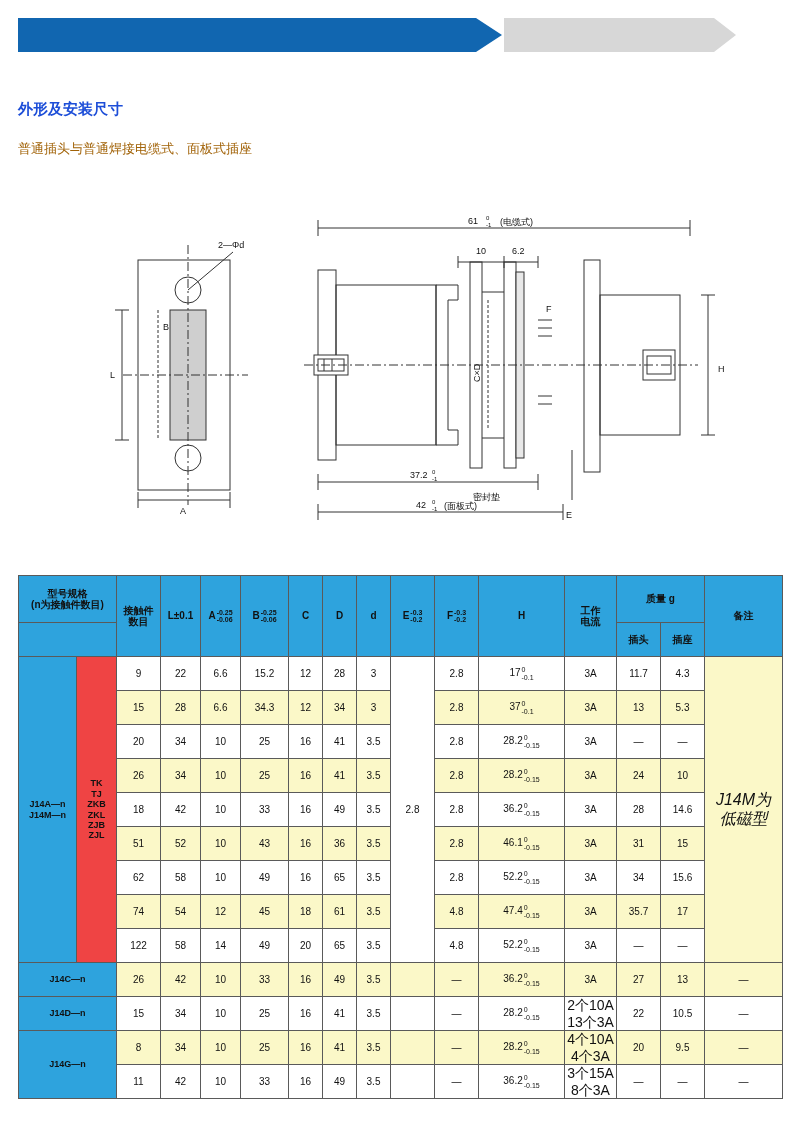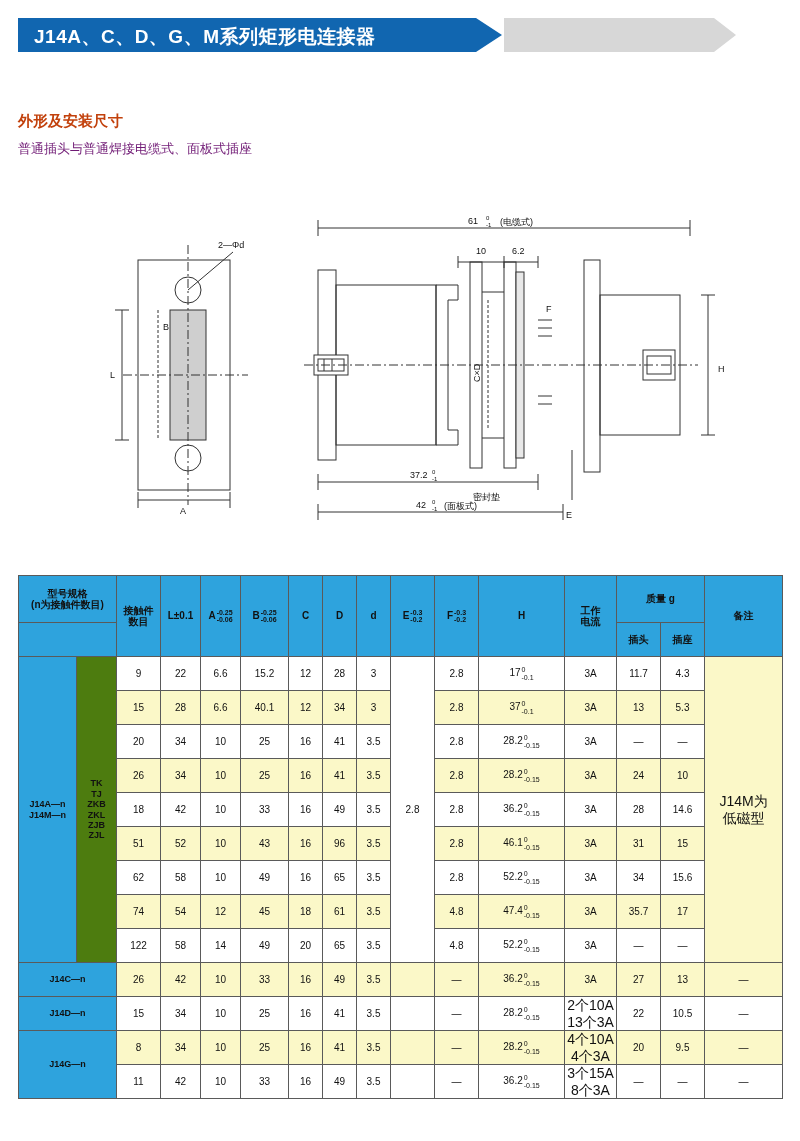--- a/index.html
+++ b/index.html
@@ -68,31 +68,31 @@
     font-size: 19px;
     font-weight: bold;
     letter-spacing: 0.5px;
     white-space: nowrap;
   }
 
   
   .sec-title {
     position: absolute;
     left: 18px;
-    top: 112px;
-    color: #c2410c;
+    top: 100px;
+    color: #1d4ed8;
     font-size: 15px;
     font-weight: bold;
     font-family: Liberation Serif, serif;
   }
   .sec-sub {
     position: absolute;
     left: 18px;
     top: 140px;
-    color: #701a75;
+    color: #a16207;
     font-size: 13px;
   }
 
   
   .drawing {
     position: absolute;
     left: 18px;
     top: 200px;
     width: 764px;
     height: 350px;
@@ -130,32 +130,33 @@
   }
   thead th.tall { height: 46px; }
   .firstcol {
     background: #2ea3dd;
     font-size: 9px;
     font-weight: bold;
     color: #0b2b44;
     margin-top: 48px;
   }
   .secondcol {
-    background: #4d7c0f;
+    background: #ef4444;
     font-size: 9px;
     font-weight: bold;
     color: #0b2b44;
     line-height: 1.35;
   }
   .yellow { background: #fbf8c8; }
   .white { background: #ffffff; }
   .remark {
     background: #fbf8c8;
-    font-size: 14px;
+    font-size: 16px;
     line-height: 1.4;
+    font-style: italic;
   }
   .frac {
     display: inline-block;
     vertical-align: middle;
     font-size: 7px;
     line-height: 1.05;
     text-align: left;
     margin-left: 1px;
   }
   .frac span { display: block; }
@@ -171,21 +172,20 @@
   .two-line { font-size: 14px; line-height: 1.25; }
 </style>
 </head>
 <body>
 
 <div class="banner">
   <div class="banner-blue"></div>
   <div class="banner-arrow"></div>
   <div class="banner-grey1"></div>
   <div class="banner-grey-arrow"></div>
-  <div class="banner-title">J14A、C、D、G、M系列矩形电连接器</div>
 </div>
 
 <div class="sec-title">外形及安装尺寸</div>
 <div class="sec-sub">普通插头与普通焊接电缆式、面板式插座</div>
 
 <div class="drawing">
 <svg width="764" height="350" viewBox="0 0 764 350" xmlns="http://www.w3.org/2000/svg">
   <g stroke="#333" fill="none" stroke-width="1">
 
     <rect x="120" y="60" width="92" height="230"></rect>
@@ -389,21 +389,21 @@
       <td class="remark" rowspan="9">
         <div>J14M为</div>
         <div>低磁型</div>
       </td>
     </tr>
 
     <tr>
       <td class="yellow">15</td>
       <td class="yellow">28</td>
       <td class="yellow">6.6</td>
-      <td class="yellow">40.1</td>
+      <td class="yellow">34.3</td>
       <td class="yellow">12</td>
       <td class="yellow">34</td>
       <td class="yellow">3</td>
       <td class="yellow">2.8</td>
       <td class="yellow"><span>37</span><span class="frac"><span>0</span><span>-0.1</span></span></td>
       <td class="yellow">3A</td>
       <td class="yellow">13</td>
       <td class="yellow">5.3</td>
     </tr>
 
@@ -451,21 +451,21 @@
       <td class="white">28</td>
       <td class="white">14.6</td>
     </tr>
 
     <tr>
       <td class="yellow">51</td>
       <td class="yellow">52</td>
       <td class="yellow">10</td>
       <td class="yellow">43</td>
       <td class="yellow">16</td>
-      <td class="yellow">96</td>
+      <td class="yellow">36</td>
       <td class="yellow">3.5</td>
       <td class="yellow">2.8</td>
       <td class="yellow"><span>46.1</span><span class="frac"><span>0</span><span>-0.15</span></span></td>
       <td class="yellow">3A</td>
       <td class="yellow">31</td>
       <td class="yellow">15</td>
     </tr>
 
     <tr>
       <td class="white">62</td>

